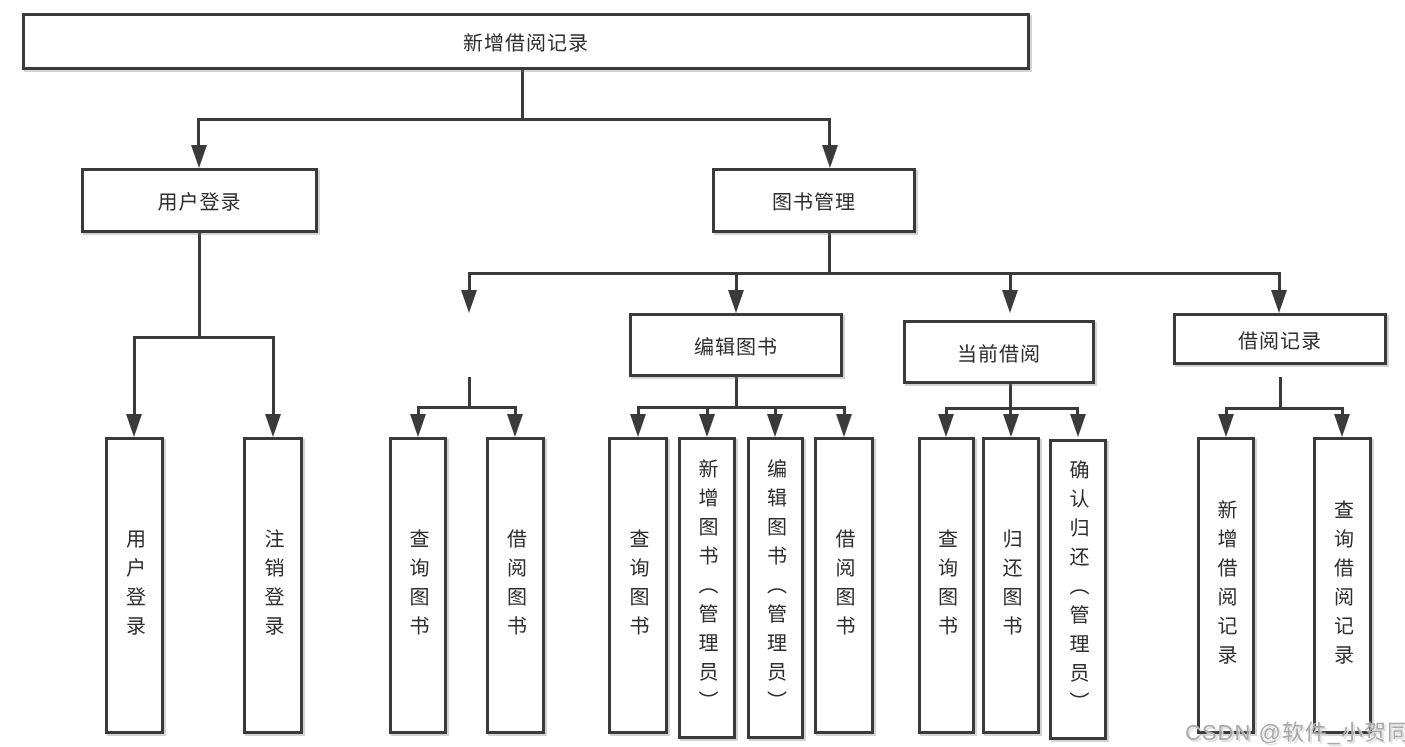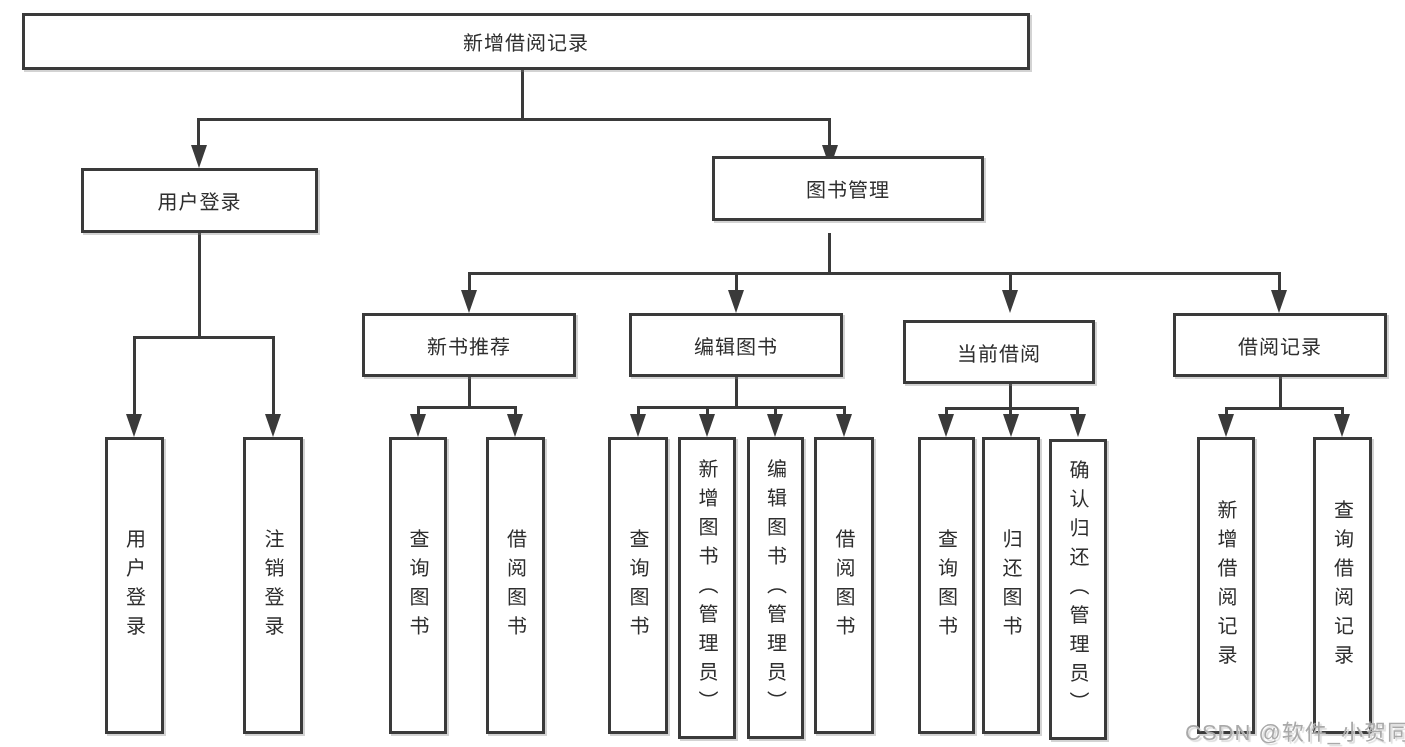--- a/index.html
+++ b/index.html
@@ -117,26 +117,25 @@
   <div class="v" style="left:1279px;top:377px;height:33px;"></div>
   <div class="h" style="left:1225px;top:407px;width:119px;"></div>
   <div class="v" style="left:1225px;top:407px;height:11px;"></div>
   <div class="arrow" style="left:1218px;top:414px;"></div>
   <div class="v" style="left:1341px;top:407px;height:11px;"></div>
   <div class="arrow" style="left:1334px;top:414px;"></div>
 
   <div class="box" style="left:22px;top:13px;width:1008px;height:57px;">新增借阅记录</div>
 
   <div class="box" style="left:81px;top:168px;width:237px;height:65px;">用户登录</div>
-  <div class="box" style="left:712px;top:156px;width:272px;height:65px;">图书管理</div>
+  <div class="box" style="left:712px;top:168px;width:204px;height:65px;">图书管理</div>
 
-  <div class="box" style="left:362px;top:313px;width:214px;height:64px;">新书推荐</div>
   <div class="box" style="left:629px;top:313px;width:214px;height:64px;">编辑图书</div>
   <div class="box" style="left:903px;top:313px;width:192px;height:64px;margin-top:7px;">当前借阅</div>
-  <div class="box" style="left:1173px;top:313px;width:214px;height:64px;">借阅记录</div>
+  <div class="box" style="left:1173px;top:313px;width:214px;height:52px;">借阅记录</div>
 
   <div class="box leaf" style="left:105px;top:437px;width:59px;height:297px;">用户登录</div>
   <div class="box leaf" style="left:243px;top:437px;width:60px;height:297px;">注销登录</div>
 
   <div class="box leaf" style="left:389px;top:437px;width:58px;height:297px;">查询图书</div>
   <div class="box leaf" style="left:486px;top:437px;width:59px;height:297px;">借阅图书</div>
 
   <div class="box leaf" style="left:608px;top:437px;width:60px;height:297px;">查询图书</div>
   <div class="box leaf" style="left:678px;top:437px;width:58px;height:302px;">新增图书（管理员）</div>
   <div class="box leaf" style="left:747px;top:437px;width:57px;height:302px;">编辑图书（管理员）</div>

